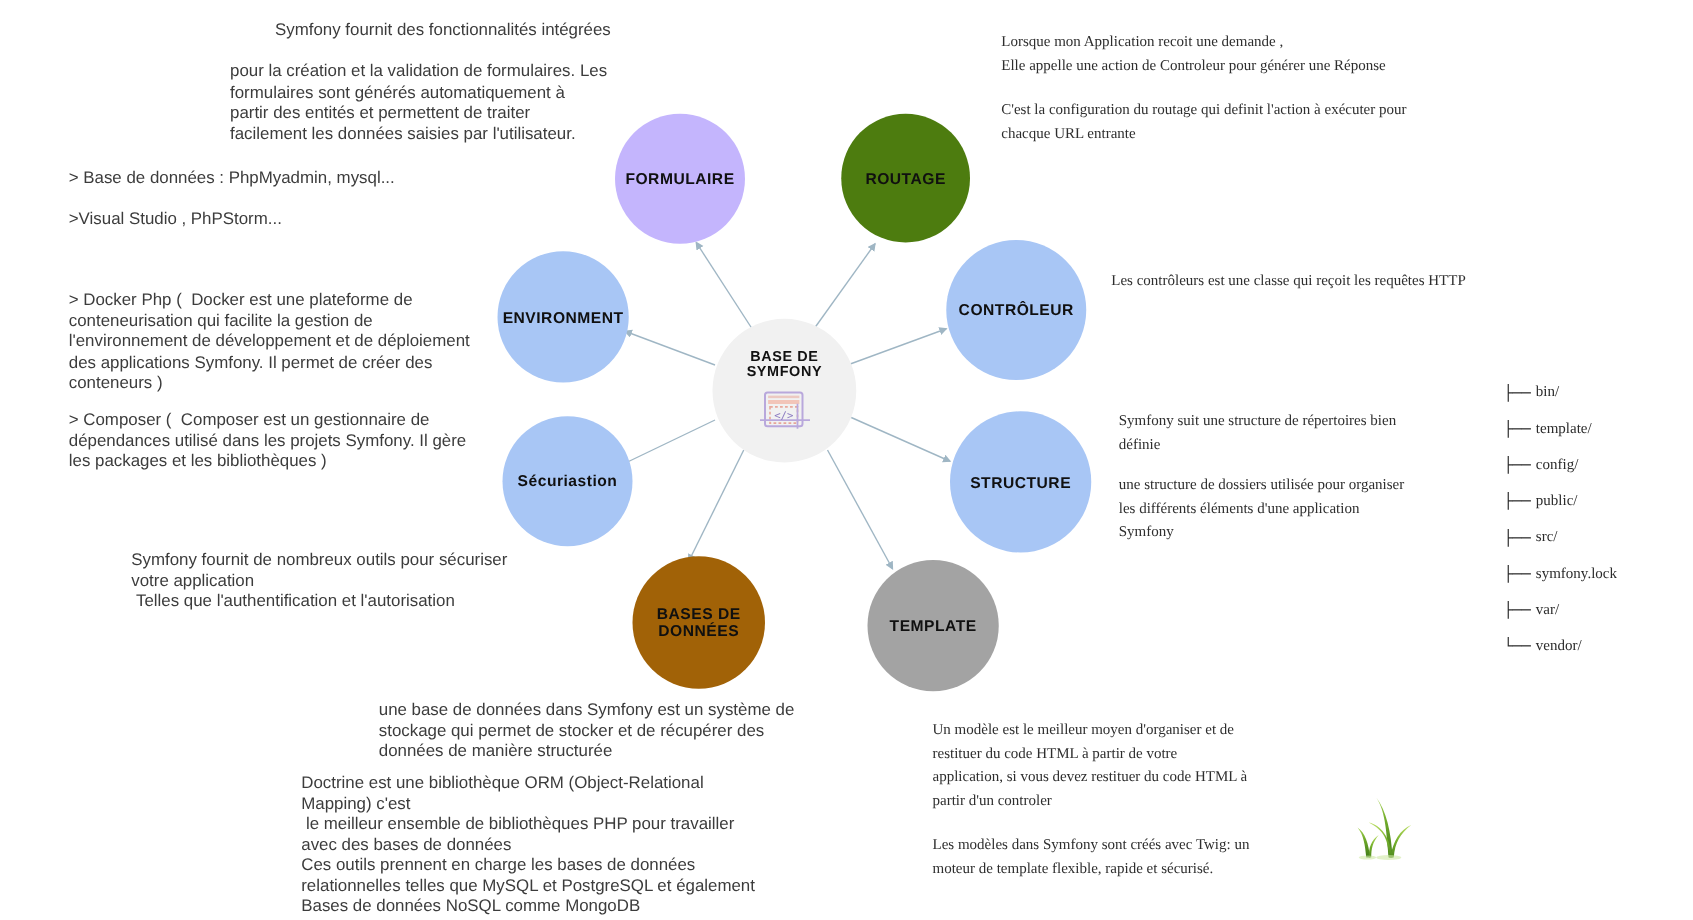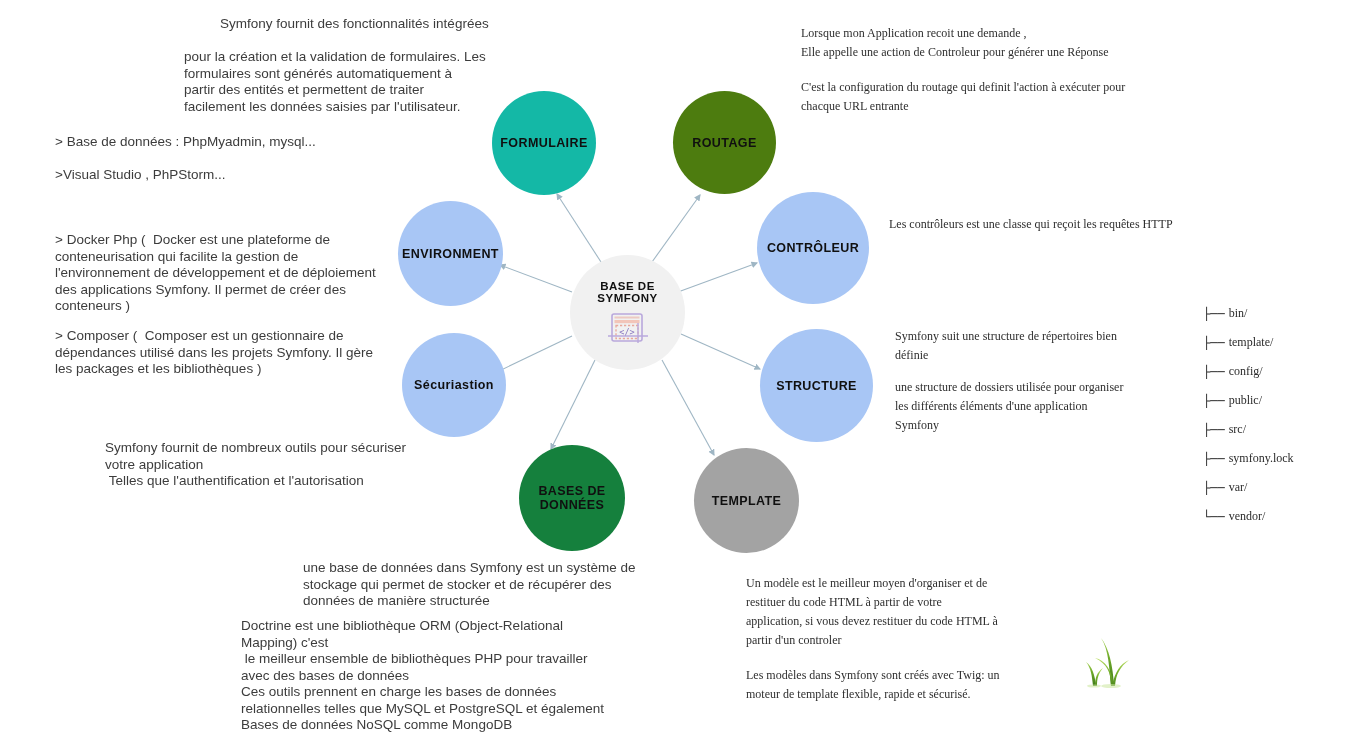--- a/index.html
+++ b/index.html
@@ -87,41 +87,41 @@
         <rect x="7.5" y="4.5" width="25" height="2" fill="#E8A79A" opacity="0.55"></rect>
         <rect x="7.5" y="8" width="25" height="3.2" fill="#F2B5A6" opacity="0.75"></rect>
         <rect x="9" y="13.5" width="22" height="13" fill="none" stroke="#E8A79A" stroke-width="1.3" stroke-dasharray="2.2 1.8"></rect>
         <line x1="1" y1="24" x2="41" y2="24" stroke="#B9A8DC" stroke-width="1.4"></line>
         <line x1="31" y1="11" x2="31" y2="31" stroke="#B9A8DC" stroke-width="1.4"></line>
         <text x="20" y="23" font-family="DejaVu Sans Mono, monospace" font-size="8.5" fill="#8A79C0" text-anchor="middle">&lt;/&gt;</text>
       </svg>
     </div>
   </div>
 
-  <div class="node" style="left:492px;top:91px;width:104px;height:104px;background:#14b8a6;">
+  <div class="node" style="left:492px;top:91px;width:104px;height:104px;background:#c4b5fd;">
     <span class="node-label">FORMULAIRE</span>
   </div>
 
   <div class="node" style="left:673px;top:91px;width:103px;height:103px;background:#4d7c0f;">
     <span class="node-label">ROUTAGE</span>
   </div>
 
   <div class="node" style="left:757px;top:192px;width:112px;height:112px;background:#A8C6F5;justify-content:center;">
     <span class="node-label">CONTRÔLEUR</span>
   </div>
 
   <div class="node" style="left:760px;top:329px;width:113px;height:113px;background:#A8C6F5;">
     <span class="node-label">STRUCTURE</span>
   </div>
 
   <div class="node" style="left:694px;top:448px;width:105px;height:105px;background:#a3a3a3;">
     <span class="node-label">TEMPLATE</span>
   </div>
 
-  <div class="node" style="left:519px;top:445px;width:106px;height:106px;background:#15803d;">
+  <div class="node" style="left:506px;top:445px;width:106px;height:106px;background:#a16207;">
     <span class="node-label">BASES DE
 DONNÉES</span>
   </div>
 
   <div class="node" style="left:402px;top:333px;width:104px;height:104px;background:#A8C6F5;">
     <span class="node-label">Sécuriastion</span>
   </div>
 
   <div class="node" style="left:398px;top:201px;width:105px;height:105px;background:#A8C6F5;">
     <span class="node-label">ENVIRONMENT</span>

